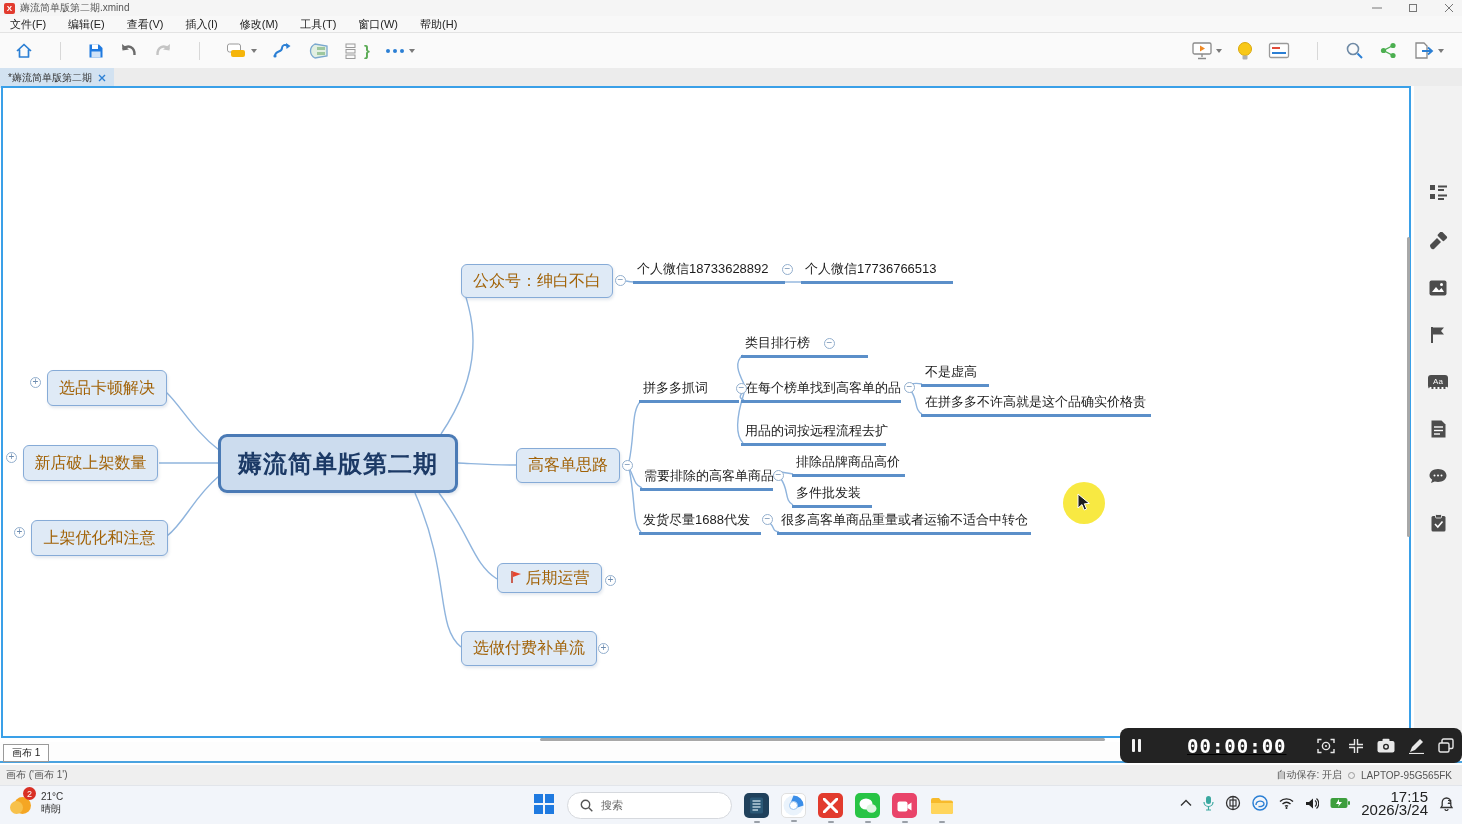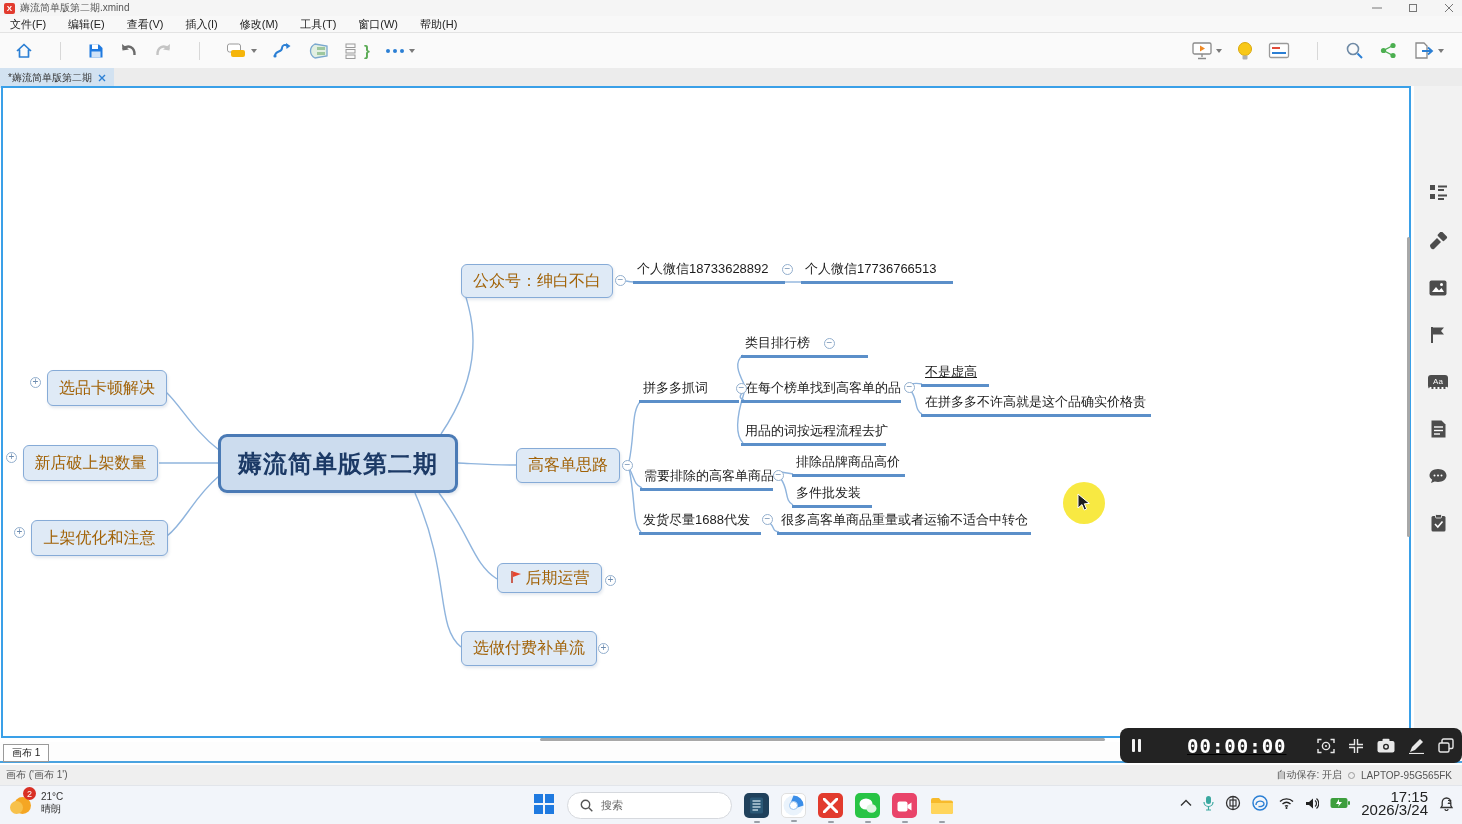--- a/index.html
+++ b/index.html
@@ -296,21 +296,21 @@
 
       <div class="bt" style="left:513px;top:446px;width:104px;height:35px;">高客单思路</div>
       <div class="m" style="left:619px;top:458px;">−</div>
 
       <div class="lt" style="left:636px;top:377px;width:100px;">拼多多抓词</div>
       <div class="m" style="left:733px;top:381px;">−</div>
       <div class="lt" style="left:738px;top:332px;width:127px;">类目排行榜</div>
       <div class="m" style="left:821px;top:336px;">−</div>
       <div class="lt" style="left:738px;top:377px;width:160px;">在每个榜单找到高客单的品</div>
       <div class="m" style="left:901px;top:380px;">−</div>
-      <div class="lt" style="left:918px;top:361px;width:68px;text-decoration:underline;">不是虚高</div>
+      <div class="lt" style="left:918px;top:361px;width:68px;">不是虚高</div>
       <div class="lt" style="left:918px;top:391px;width:230px;">在拼多多不许高就是这个品确实价格贵</div>
       <div class="lt" style="left:738px;top:420px;width:145px;">用品的词按远程流程去扩</div>
 
       <div class="lt" style="left:637px;top:465px;width:133px;">需要排除的高客单商品</div>
       <div class="m" style="left:770px;top:468px;">−</div>
       <div class="lt" style="left:789px;top:451px;width:113px;">排除品牌商品高价</div>
       <div class="lt" style="left:789px;top:482px;width:80px;">多件批发装</div>
 
       <div class="lt" style="left:636px;top:509px;width:122px;">发货尽量1688代发</div>
       <div class="m" style="left:759px;top:512px;">−</div>

